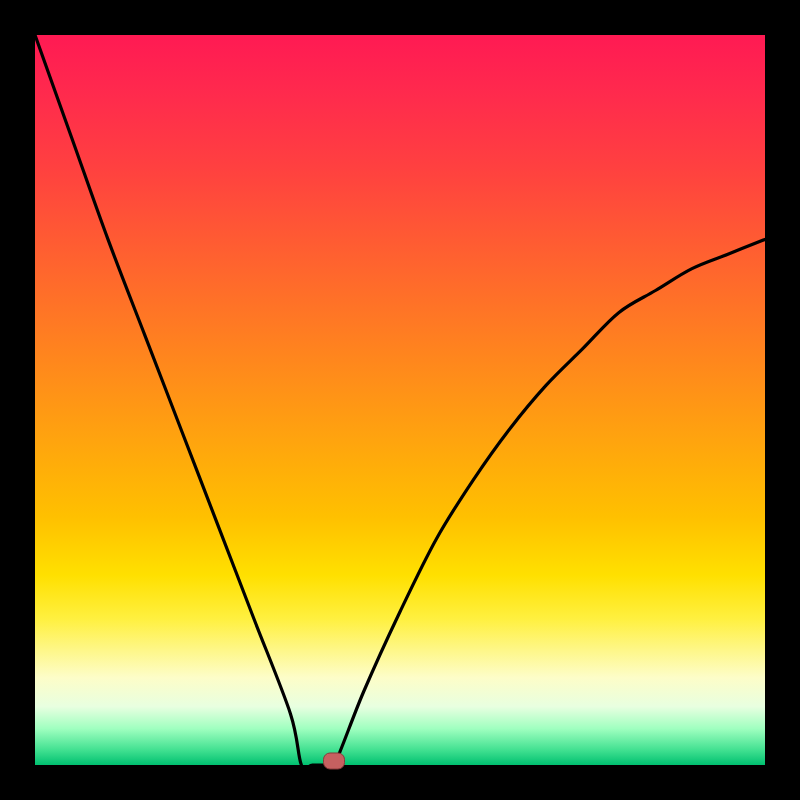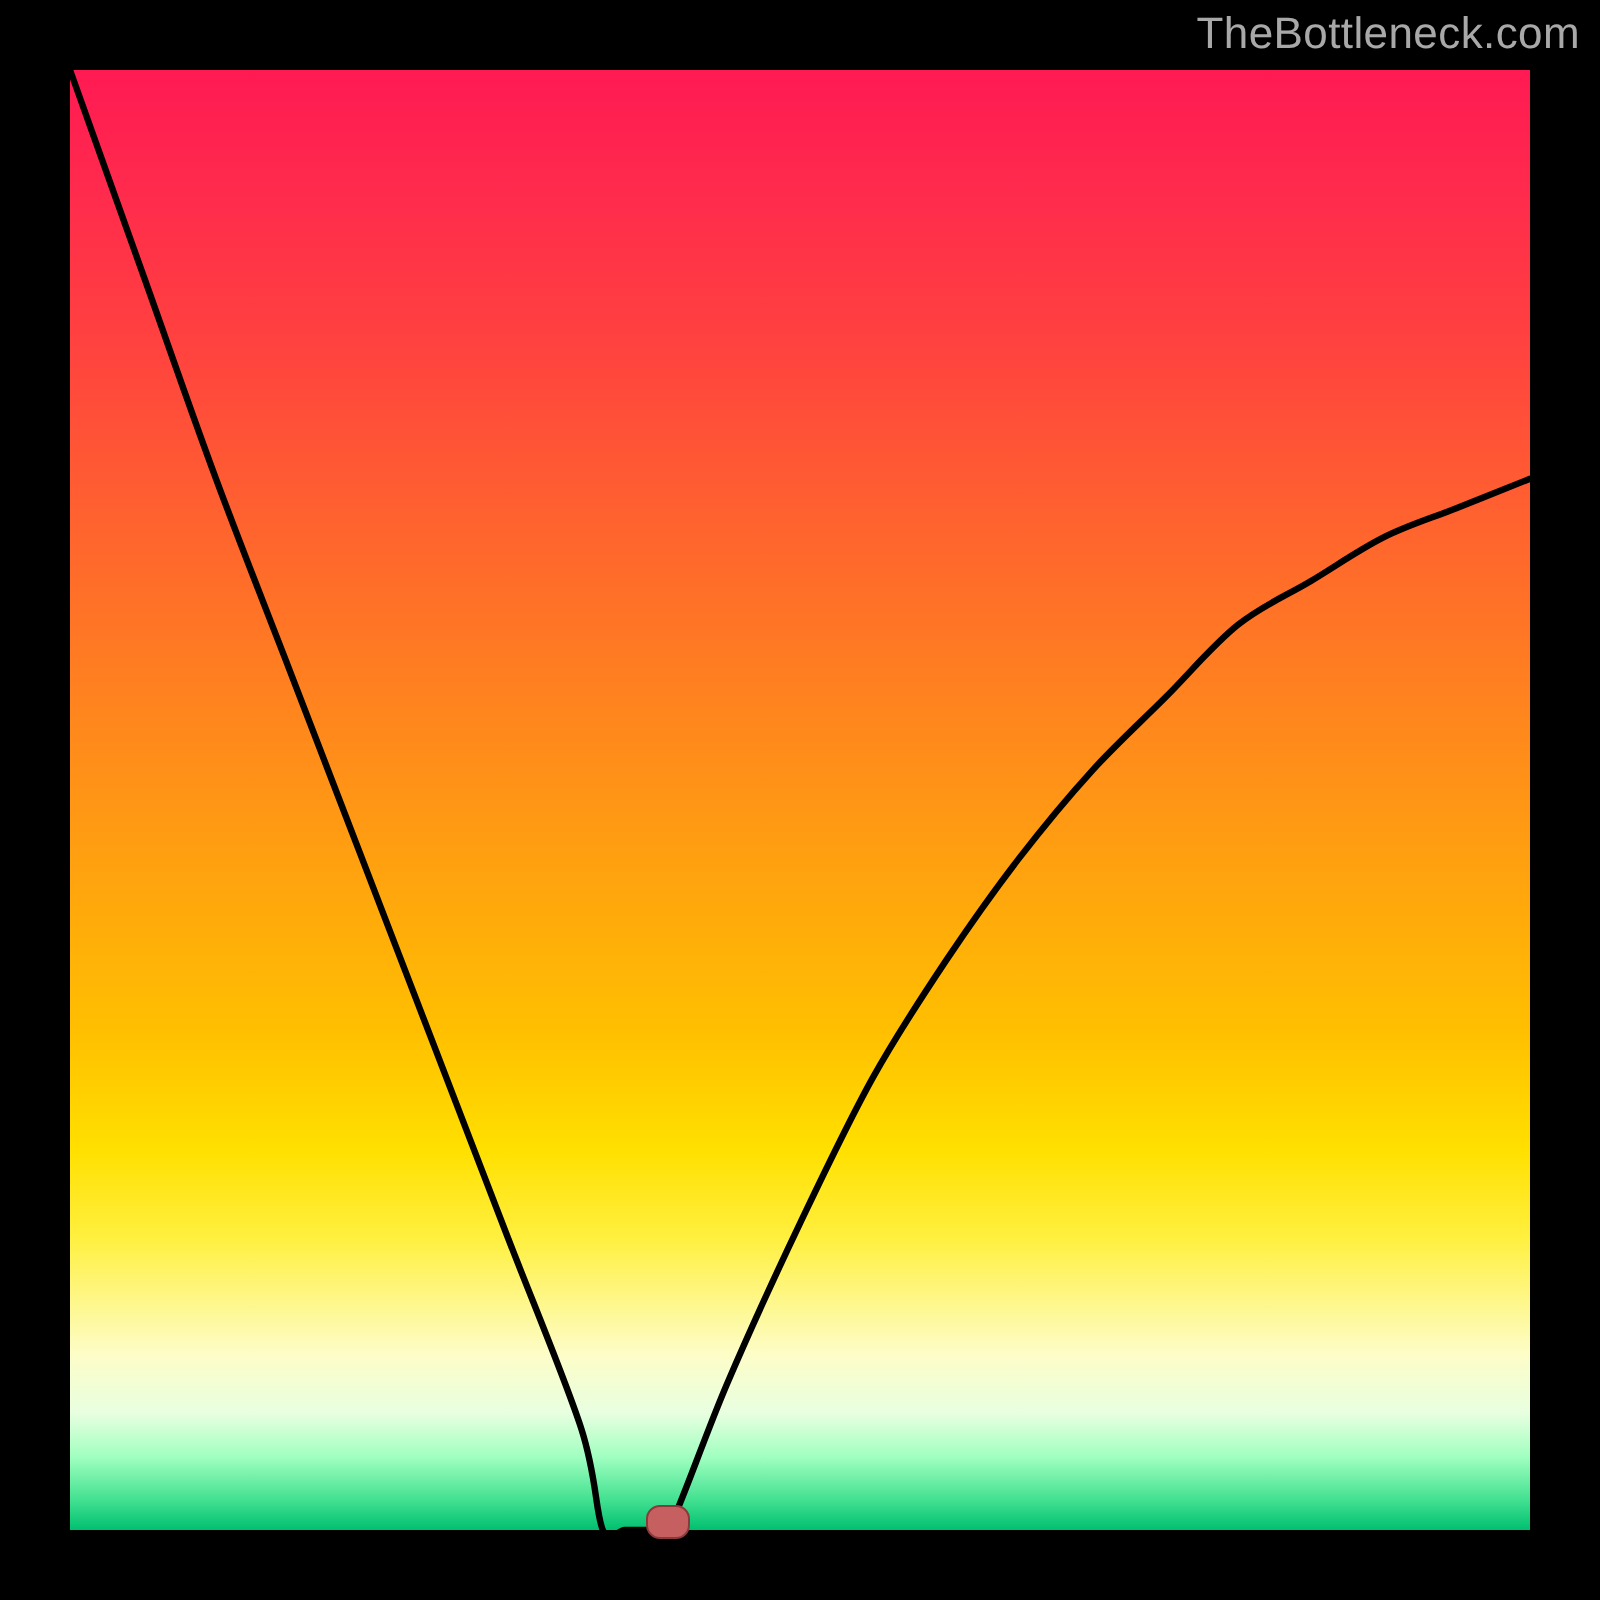--- a/index.html
+++ b/index.html
@@ -74,14 +74,13 @@
 
 <div class="frame">
   <div class="plot-area"></div>
 
   <svg class="curve" viewBox="0 0 730 730" preserveAspectRatio="none">
     <path id="curve-path" d="M 0.0 0.0 C 6.1 17.0, 24.3 68.1, 36.5 102.2 C 48.7 136.3, 60.8 171.6, 73.0 204.4 C 85.2 237.3, 97.3 267.7, 109.5 299.3 C 121.7 330.9, 133.8 362.6, 146.0 394.2 C 158.2 425.8, 170.3 457.5, 182.5 489.1 C 194.7 520.7, 206.8 552.4, 219.0 584.0 C 231.2 615.6, 247.6 654.6, 255.5 678.9 C 263.4 703.2, 262.8 721.5, 266.4 730.0 C 270.1 738.5, 273.1 730.0, 277.4 730.0 C 281.7 730.0, 288.4 730.0, 292.0 730.0 C 295.6 730.0, 293.2 742.2, 299.3 730.0 C 305.4 717.8, 317.6 682.5, 328.5 657.0 C 339.4 631.5, 352.8 602.3, 365.0 576.7 C 377.2 551.2, 389.3 525.6, 401.5 503.7 C 413.7 481.8, 425.8 463.6, 438.0 445.3 C 450.2 427.1, 462.3 410.0, 474.5 394.2 C 486.7 378.4, 498.8 363.8, 511.0 350.4 C 523.2 337.0, 535.3 326.1, 547.5 313.9 C 559.7 301.7, 571.8 287.1, 584.0 277.4 C 596.2 267.7, 608.3 262.8, 620.5 255.5 C 632.7 248.2, 644.8 239.7, 657.0 233.6 C 669.2 227.5, 681.3 223.9, 693.5 219.0 C 705.7 214.1, 723.9 206.8, 730.0 204.4" fill="none" stroke="#000" stroke-width="3.2" stroke-linejoin="round" stroke-linecap="round"></path>
   </svg>
 
   <div class="marker" id="marker" style="left: 334.3px; top: 760.62px; background: rgb(198, 96, 96);"></div>
 
-  <div class="watermark">TheBottleneck.com</div>
 </div>
 
 </body></html>

